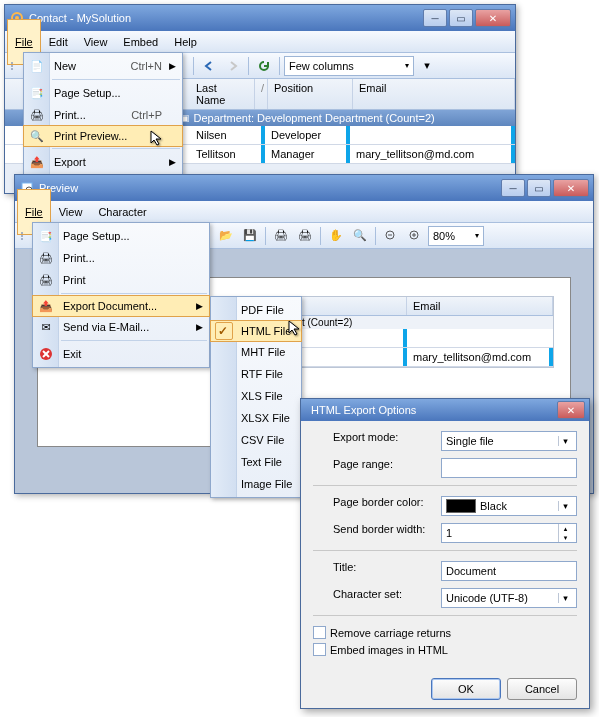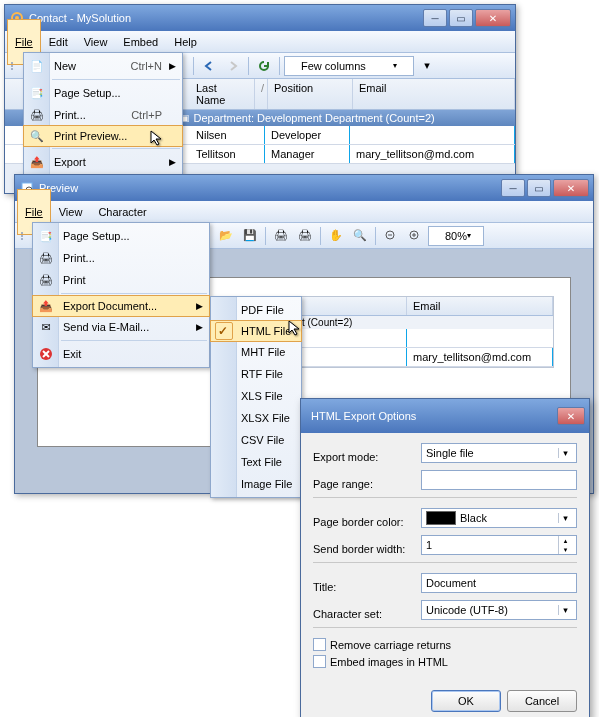--- a/index.html
+++ b/index.html
@@ -10,41 +10,41 @@
   .titlebar .ttxt { flex: 1; font-size: 11px; }
   .winbtns { display: flex; gap: 2px; }
   .winbtn { width: 24px; height: 18px; background: linear-gradient(#dce6f5,#b8cdee); border: 1px solid #5e7bac; border-radius: 2px; display:flex;align-items:center;justify-content:center; font-size: 10px; color:#2b3a52;}
   .winbtn.close { background: linear-gradient(#e9a2a2,#c95b5b); color:#fff; width:36px;}
   .menubar { height: 22px; background: linear-gradient(#f6f9fe,#dbe6f5); display: flex; align-items: center; padding: 0 2px; border-bottom: 1px solid #a9bfde; }
   .mitem { padding: 3px 8px; }
   .mitem.open { background: #fff2c9; border: 1px solid #e0a24a; padding: 16px 7px; text-decoration: underline; }
   .toolbar { height: 26px; background: linear-gradient(#f6f9fe,#dbe6f5); display: flex; align-items: center; padding: 0 4px; gap: 2px; border-bottom:1px solid #a9bfde;}
   .tbtn { width: 22px; height: 22px; border: 1px solid transparent; border-radius:2px; display:flex;align-items:center;justify-content:center; }
   .tsep { width: 1px; height: 18px; background: #a9bfde; margin: 0 2px; }
-  .tdrop { height: 20px; background:#fff; border:1px solid #9db5d6; padding: 0 16px; display:flex; align-items:center; }
+  .tdrop { height: 20px; background:#fff; border:1px solid #9db5d6; padding: 0 4px; display:flex; align-items:center; }
   .grid { background: #fff; }
   .grid-head { display:flex; background: linear-gradient(#f0f4fa,#dde7f4); border-bottom:1px solid #a9bfde;}
   .gh { padding: 3px 6px; border-right:1px solid #c5d2e6; }
   .grid-group { background: linear-gradient(#7fa4d6,#5e86be); color:#fff; padding: 2px 6px; display:flex;align-items:center;gap:4px;}
   .grid-row { display:flex; border-bottom:1px solid #d0d8e6; background:#fff;}
-  .gc { padding: 3px 6px; border-right:1px solid #0ea5e9; }
+  .gc { padding: 3px 6px; border-right:4px solid #0ea5e9; }
   .dropdown { position:absolute; background: linear-gradient(#f8fafd,#e9eff8); border:1px solid #8fa8cc; box-shadow: 2px 2px 4px rgba(0,0,0,.25);}
   .dd-left { width:26px; background: linear-gradient(90deg,#e3ecf8,#d2dff1); position:absolute; top:0; bottom:0; left:0; border-right:1px solid #c2d2e8;}
   .dd-items { position:relative; padding: 2px 0;}
   .dd-item { display:flex; align-items:center; height:22px; padding: 0 22px 0 30px; position:relative; white-space:nowrap;}
   .dd-item.hl { background:#ffedb5; border:1px solid #e0a24a; margin:-1px;}
   .dd-item.chk::before { content:''; position:absolute; left:4px; width:16px; height:16px; background:#ffedb5; border:1px solid #e0a24a; border-radius:2px;}
   .dd-item.chk::after { content:'✓'; position:absolute; left:7px; color:#a05a00; font-weight:bold; font-size:12px;}
   .dd-item .short { position:absolute; right:20px; color:#555;}
   .dd-item .arrow { position:absolute; right:6px; font-size:9px;}
   .dd-item .dicon { position:absolute; left:5px; width:16px; height:16px; display:flex;align-items:center;justify-content:center;}
   .dd-sep { height:1px; background:#c2d2e8; margin: 2px 2px 2px 28px;}
   .dlg { position:absolute; background:#f0f0f0; border:1px solid #4a6a9c; box-shadow: 3px 3px 8px rgba(0,0,0,.35);}
   .dlg-body { padding: 10px 12px; }
-  .frow { display:flex; align-items:flex-end; margin-bottom: 7px; }
+  .frow { display:flex; align-items:flex-start; margin-bottom: 7px; margin-left: 20px; }
   .flab { width: 108px; }
   .finp { flex:1; height:20px; background:#fff; border:1px solid #8fa8cc; padding: 0 4px; display:flex; align-items:center;}
   .finp .dar { margin-left:auto; width:14px; text-align:center; border-left:1px solid #bcc6d6; font-size:9px;}
   .finp .spin { margin-left:auto; width:14px; height:18px; display:flex; flex-direction:column; border-left:1px solid #bcc6d6;}
   .finp .spin span{flex:1;font-size:7px;text-align:center;line-height:9px;}
   .dlg-line { height:1px; background:#c8c8c8; margin: 6px 0 10px;}
   .chk { display:flex; align-items:center; gap:4px; margin-bottom:4px;}
   .chkbox { width:13px; height:13px; background:#fff; border:1px solid #8fa8cc;}
   .dlg-btns { display:flex; justify-content:flex-end; gap:6px; padding: 8px 12px; }
   .btn { min-width:70px; height:22px; background:linear-gradient(#fdfdfd,#e4e4e4); border:1px solid #8f8f8f; border-radius:3px; display:flex;align-items:center;justify-content:center;}
@@ -326,21 +326,21 @@
       </div>
   </div>
 </div>
 <div class="cursor" style="left:288px; top:320px;">
   <svg width="16" height="16">
       <path d="M1 1 L1 13 L4 10 L7 15 L9 14 L6 9 L11 9 Z" fill="#fff" stroke="#000"></path>
     </svg>
 </div>
 
 <div class="dlg" style="left:300px; top:398px; width:290px;">
-  <div class="titlebar" style="height:34px;">
+  <div class="titlebar" style="height:22px;">
     <span class="ttxt" style="padding-left:6px;">HTML Export Options</span>
     <div class="winbtns">
         <div class="winbtn close" style="width:28px;">✕</div>
       </div>
   </div>
   <div class="dlg-body">
     <div class="frow">
       <div class="flab">Export mode:</div>
       <div class="finp">
           <span>Single file</span>

